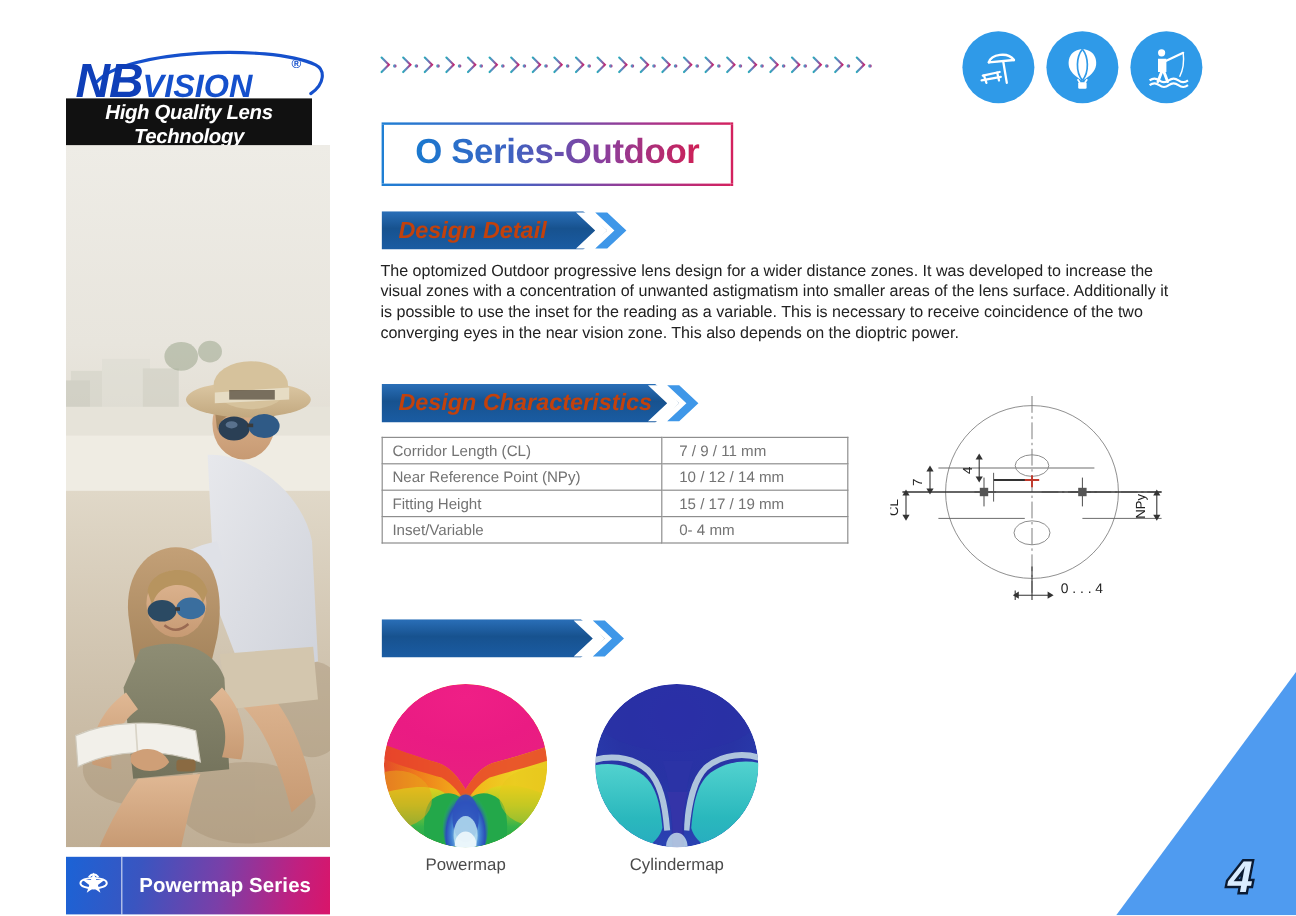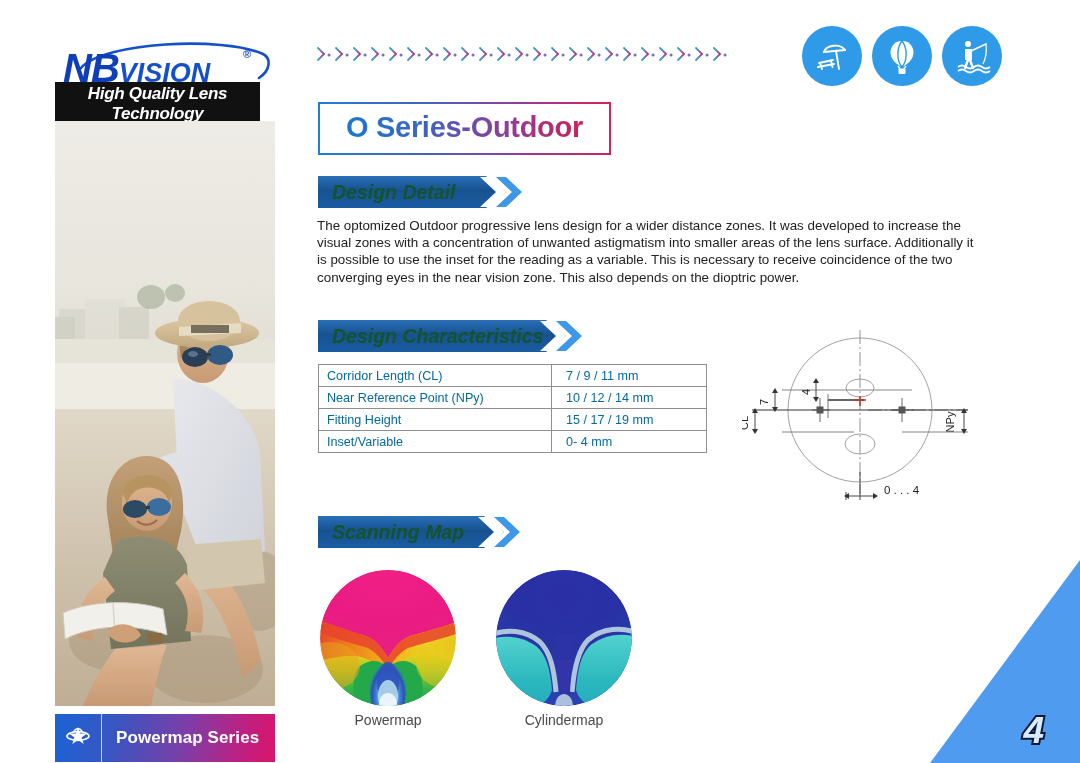--- a/index.html
+++ b/index.html
@@ -173,21 +173,21 @@
   }
   .section-banner .banner-body {
     position: relative;
     height: 32px;
     display: inline-flex;
     align-items: center;
   }
   .banner-label {
     position: relative;
     z-index: 3;
-    color: #14532d;
+    color: #c2410c;
     font-size: 19.5px;
     font-weight: bold;
     font-style: italic;
     padding-left: 14px;
     padding-right: 8px;
     white-space: nowrap;
   }
 
   
   #design-detail-text {
@@ -202,21 +202,21 @@
   }
 
   
   #spec-table {
     position: absolute;
     left: 318px;
     top: 364px;
     width: 389px;
     border-collapse: collapse;
     font-size: 12.6px;
-    color: #0369a1;
+    color: #737373;
   }
   #spec-table td {
     border: 1px solid #8e8e8e;
     height: 21px;
     padding: 0 0 0 8px;
   }
   #spec-table td.val {
     width: 140px;
     padding-left: 14px;
   }
@@ -686,21 +686,20 @@
     <svg width="208" height="32" viewBox="0 0 208 32" style="position:absolute;left:0;top:0;z-index:1;">
       <defs>
         <linearGradient id="bg3" x1="0" y1="0" x2="0" y2="1">
           <stop offset="0%" stop-color="#2a6fb8"></stop>
           <stop offset="45%" stop-color="#17528f"></stop>
           <stop offset="100%" stop-color="#1a5ca3"></stop>
         </linearGradient>
       </defs>
       <path d="M0 0 L166 0 L186 16 L166 32 L0 32 Z" fill="url(#bg3)"></path>
     </svg>
-    <div class="banner-label">Scanning Map</div>
     <svg width="48" height="32" viewBox="0 0 48 32" style="position:absolute;left:160px;top:0;z-index:2;">
       <path d="M0 1 L16 16 L0 31 L10 31 L26 16 L10 1 Z" fill="#ffffff"></path>
       <path d="M16 1 L32 16 L16 31 L26 31 L42 16 L26 1 Z" fill="#3f97e8"></path>
     </svg>
   </div>
 </div>
 
 <div id="scan-maps">
 
   <div class="scan-map" style="left:2px;">

